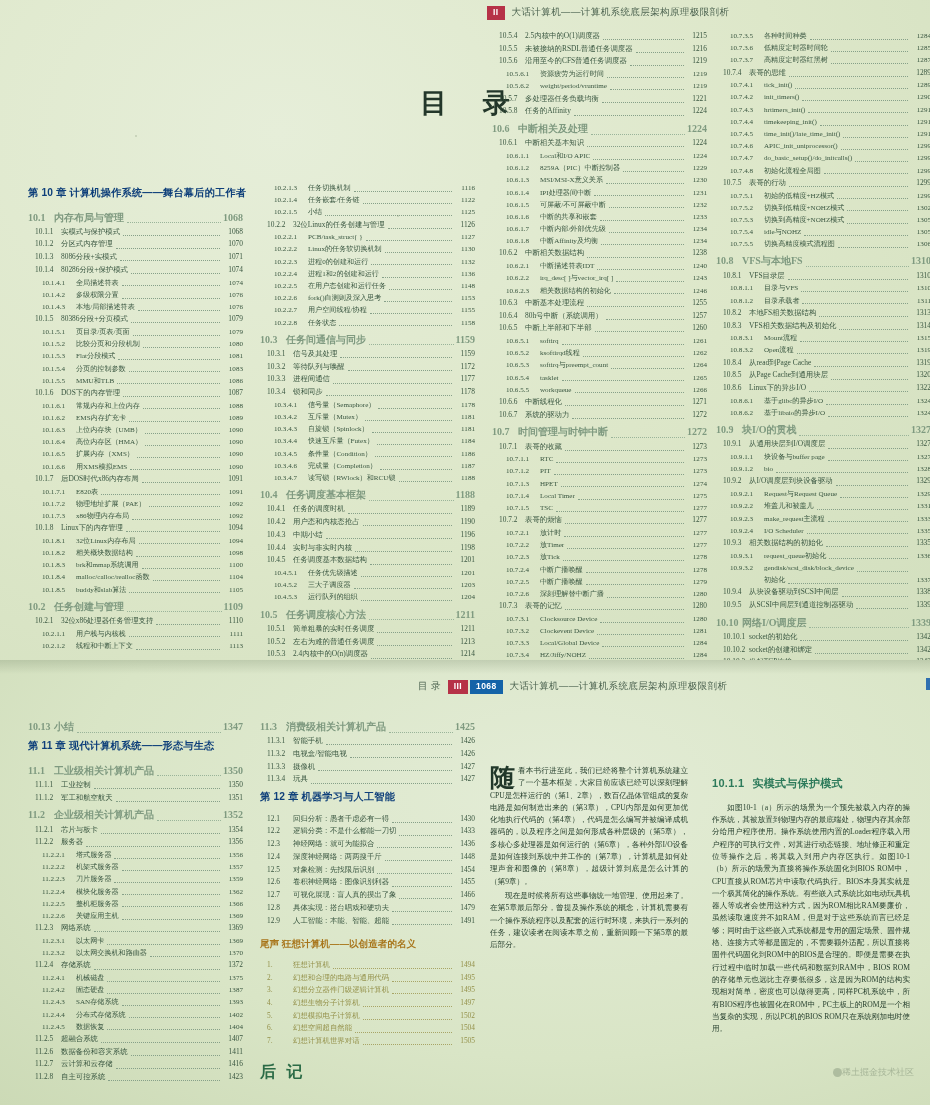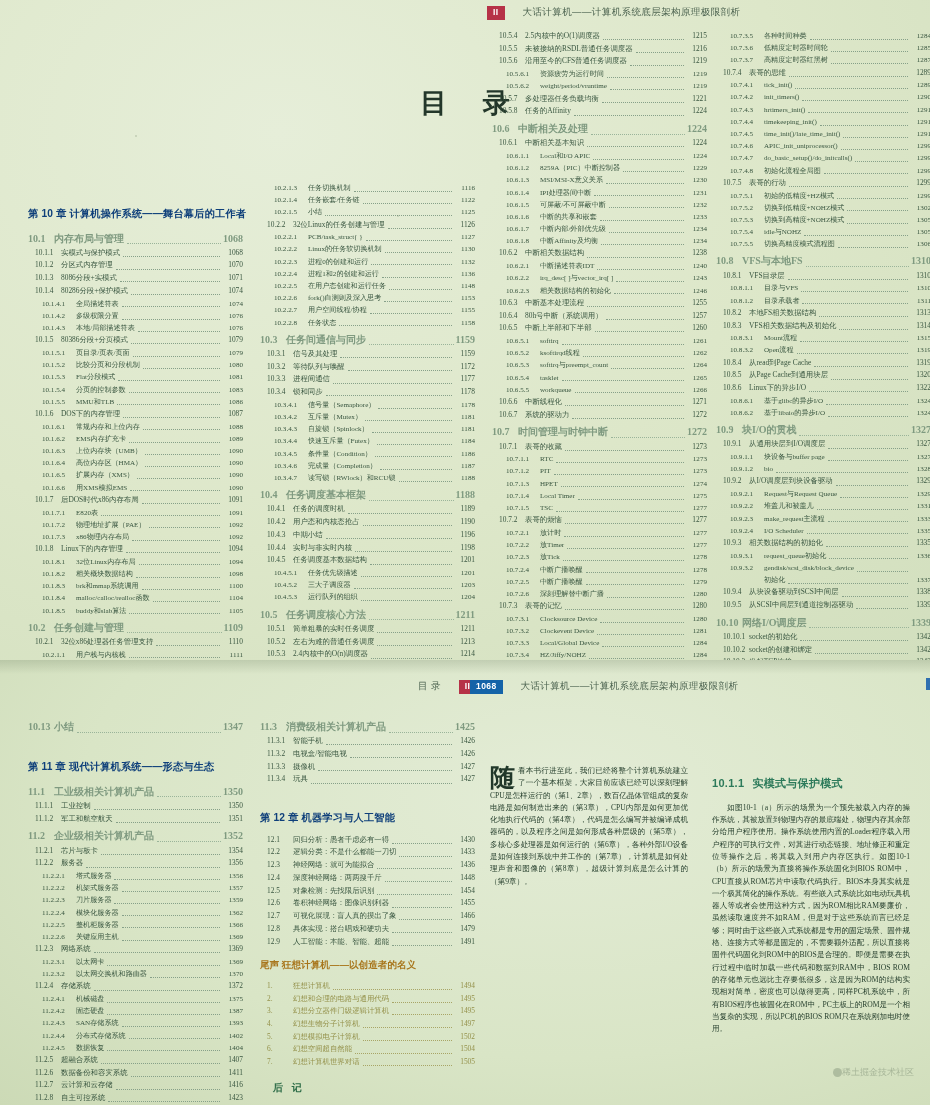--- a/index.html
+++ b/index.html
@@ -25,21 +25,21 @@
       radial-gradient(ellipse at 60% 30%, #e3ecd6 0%, #d9e5c6 60%, #ccdab6 100%);
   }
   .shadowline{
     position:absolute;left:0;right:0;height:14px;
     background:linear-gradient(to bottom, rgba(80,100,70,.20), rgba(80,100,70,0));
     pointer-events:none;
   }
 
   
   .runhead{
-    position:absolute;display:flex;align-items:center;gap:18px;
+    position:absolute;display:flex;align-items:center;gap:7px;
     font-size:9.5px;letter-spacing:.4px;color:#4c6350;
     font-family:"Liberation Sans","DejaVu Sans",sans-serif;
   }
   .badge{
     display:inline-block;padding:1px 6px 2px 6px;color:#fff;font-weight:bold;
     font-size:8.5px;line-height:1.25;
   }
   .badge.red{background:#b63247;}
   .badge.blue{background:#1463a8;}
   .runhead .txt{white-space:nowrap;text-align:center;}
@@ -52,21 +52,21 @@
     text-indent:14px;
   }
 
   
   .col{position:absolute;font-size:7.4px;line-height:1.72;}
   .col.w{width:215px;}
 
   .chapline{
     font-family:"Liberation Sans","DejaVu Sans",sans-serif;
     font-weight:bold;font-size:10.2px;color:#0e3f7a;
-    letter-spacing:.2px;white-space:nowrap;margin:23px 0 7px 0;
+    letter-spacing:.2px;white-space:nowrap;margin:2px 0 7px 0;
   }
 
   .sect{
     display:flex;align-items:flex-end;white-space:nowrap;
     color:#7f9a80;font-weight:bold;font-size:10px;margin-top:2px;
   }
   .sect .num{min-width:26px;display:inline-block;}
   .sect .dots{flex:1;border-bottom:1px dotted #9ab49a;margin:0 2px 2.5px 3px;height:1px;}
   .sect .pg{color:#7f9a80;}
 
@@ -82,21 +82,21 @@
 
   .ent.olive .num,.ent.olive .lbl,.ent.olive .pg{color:#94914a;}
   .ent.olive .dots{border-bottom-color:#a8a566;}
 
   .heading-sub{
     font-family:"Liberation Sans","DejaVu Sans",sans-serif;
     font-weight:bold;font-size:9.6px;color:#a8761c;white-space:nowrap;margin:9px 0 6px;
   }
   .heading-end{
     font-family:"Liberation Sans","DejaVu Sans",sans-serif;
-    font-weight:bold;font-size:10px;color:#2b6b46;margin:10px 13px 4px;letter-spacing:3px;
+    font-weight:bold;font-size:16px;color:#2b6b46;margin:10px 0 4px;letter-spacing:3px;
   }
 
   
   .article{position:absolute;font-size:7.6px;line-height:1.62;color:#27402e;}
   .article .body-col{width:198px;text-align:justify;}
   .dropcap{
     float:left;font-size:25px;line-height:.92;font-weight:bold;
     margin:1px 3px 0 0;font-family:"Liberation Serif","DejaVu Serif",serif;color:#21382a;
   }
   .sec-h{
@@ -1500,20 +1500,21 @@
           <span class="dots"></span>
           <span class="pg">1505</span>
         </div>
       </div>
     <div class="heading-end">后 记</div>
   </div>
 
   <div class="article" style="left:490px;top:105px;width:200px;">
     <div class="body-col">
       <p class="para" style="text-indent:0;"><span class="dropcap">随</span><span>看本书行进至此，我们已经将整个计算机系统建立了一个基本框架，大家目前应该已经可以深刻理解CPU是怎样运行的（第1、2章），数百亿晶体管组成的复杂电路是如何制造出来的（第3章），CPU内部是如何更加优化地执行代码的（第4章），代码是怎么编写并被编译成机器码的，以及程序之间是如何形成各种层级的（第5章），多核心多处理器是如何运行的（第6章），各种外部I/O设备是如何连接到系统中并工作的（第7章），计算机是如何处理声音和图像的（第8章），超级计算到底是怎么计算的（第9章）。</span></p>
+      <p class="para">现在是时候将所有这些事物统一地管理、使用起来了。在第5章最后部分，曾提及操作系统的概念，计算机需要有一个操作系统程序以及配套的运行时环境，来执行一系列的任务，建议读者在阅读本章之前，重新回顾一下第5章的最后部分。</p>
     </div>
   </div>
 
   <div class="article" style="left:712px;top:105px;width:200px;">
     <div class="body-col">
       <div class="sec-h" style="margin-top:10px;">
         <span class="n">10.1.1</span><span>实模式与保护模式</span>
       </div>
       <p class="para">如图10-1（a）所示的场景为一个预先被载入内存的操作系统，其被放置到物理内存的最底端处，物理内存其余部分给用户程序使用。操作系统使用内置的Loader程序载入用户程序的可执行文件，对其进行动态链接、地址修正和重定位等操作之后，将其载入到用户内存区执行。如图10-1（b）所示的场景为直接将操作系统固化到BIOS ROM中，CPU直接从ROM芯片中读取代码执行。BIOS本身其实就是一个极其简化的操作系统。有些嵌入式系统比如电动玩具机器人等或者会使用这种方式，因为ROM相比RAM要廉价，虽然读取速度并不如RAM，但是对于这些系统而言已经足够；同时由于这些嵌入式系统都是专用的固定场景、固件规格、连接方式等都是固定的，不需要额外适配，所以直接将固件代码固化到ROM中的BIOS是合理的。即便是需要在执行过程中临时加载一些代码和数据到RAM中，BIOS ROM的存储单元也远比主存要低很多，这是因为ROM的结构实现相对简单，密度也可以做得更高，同样PC机系统中，所有BIOS程序也被固化在ROM中，PC主板上的ROM是一个相当复杂的实现，所以PC机的BIOS ROM只在系统刚加电时使用。</p>
     </div>

